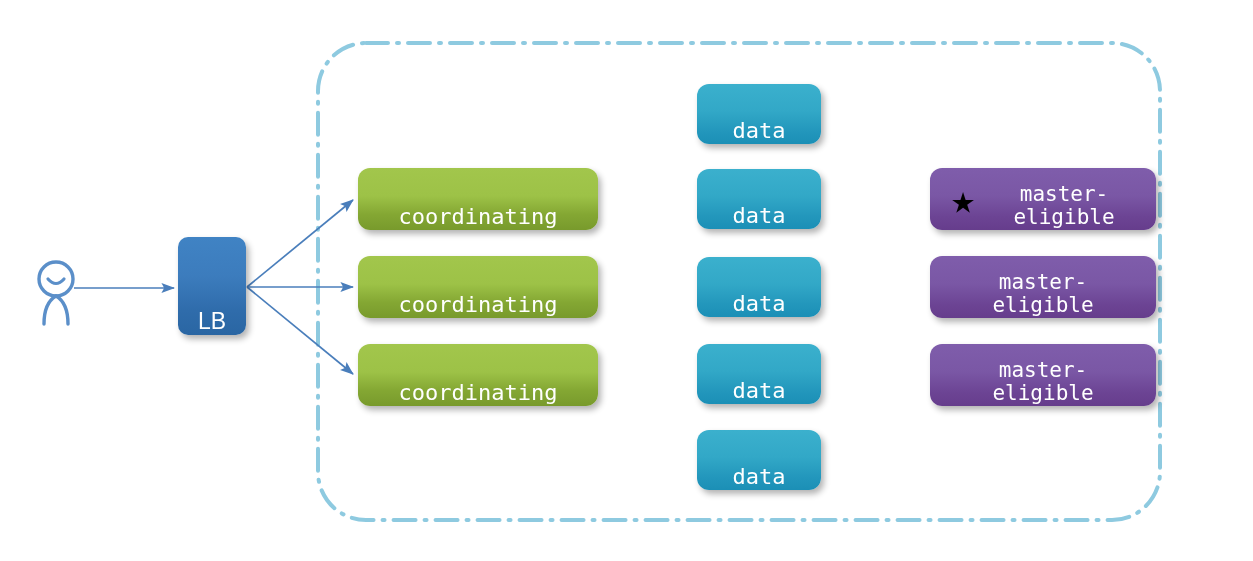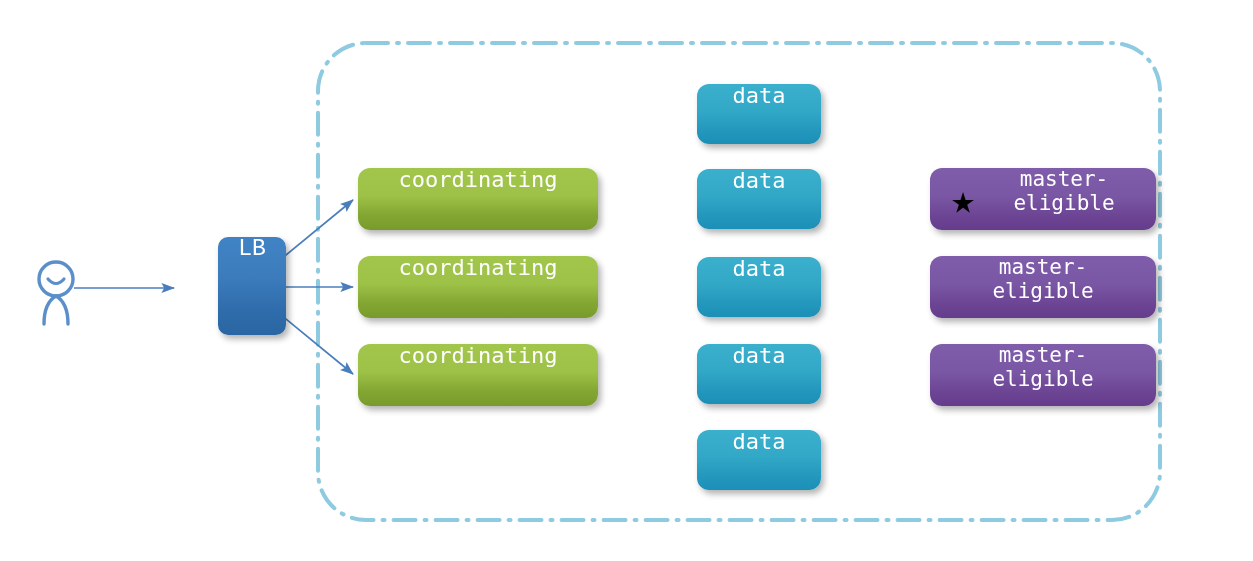--- a/index.html
+++ b/index.html
@@ -26,21 +26,21 @@
     pointer-events: none;
   }
 
   
   .node {
     position: absolute;
     box-sizing: border-box;
     border-radius: 12px;
     color: #ffffff;
     display: flex;
-    align-items: flex-start;
+    align-items: flex-end;
     justify-content: center;
     text-align: center;
     font-family: "DejaVu Sans Mono", monospace;
     box-shadow: 3px 4px 6px rgba(0,0,0,0.30);
     line-height: 1.12;
     white-space: pre-line;
     user-select: none;
   }
 
   .node-coordinating {
@@ -61,24 +61,23 @@
     width: 226px;
     height: 62px;
     font-size: 21px;
     background: linear-gradient(to bottom, #7f5dab 0%, #7a57a5 45%, #6c4494 78%, #663d8c 100%);
   }
 
   .node-lb {
     width: 68px;
     height: 98px;
     font-size: 23px;
-    font-family: Liberation Mono, monospace;
+    font-family: Liberation Sans, sans-serif;
     border-radius: 10px;
     background: linear-gradient(to bottom, #4083c4 0%, #3c7cbd 40%, #2f6cab 75%, #2a66a3 100%);
-    margin-left: 40px;
   }
 
   .node-master .star-icon {
     position: absolute;
     left: 14px;
     top: 50%;
     transform: translateY(-50%);
     width: 38px;
     height: 38px;
     color: #000000;

